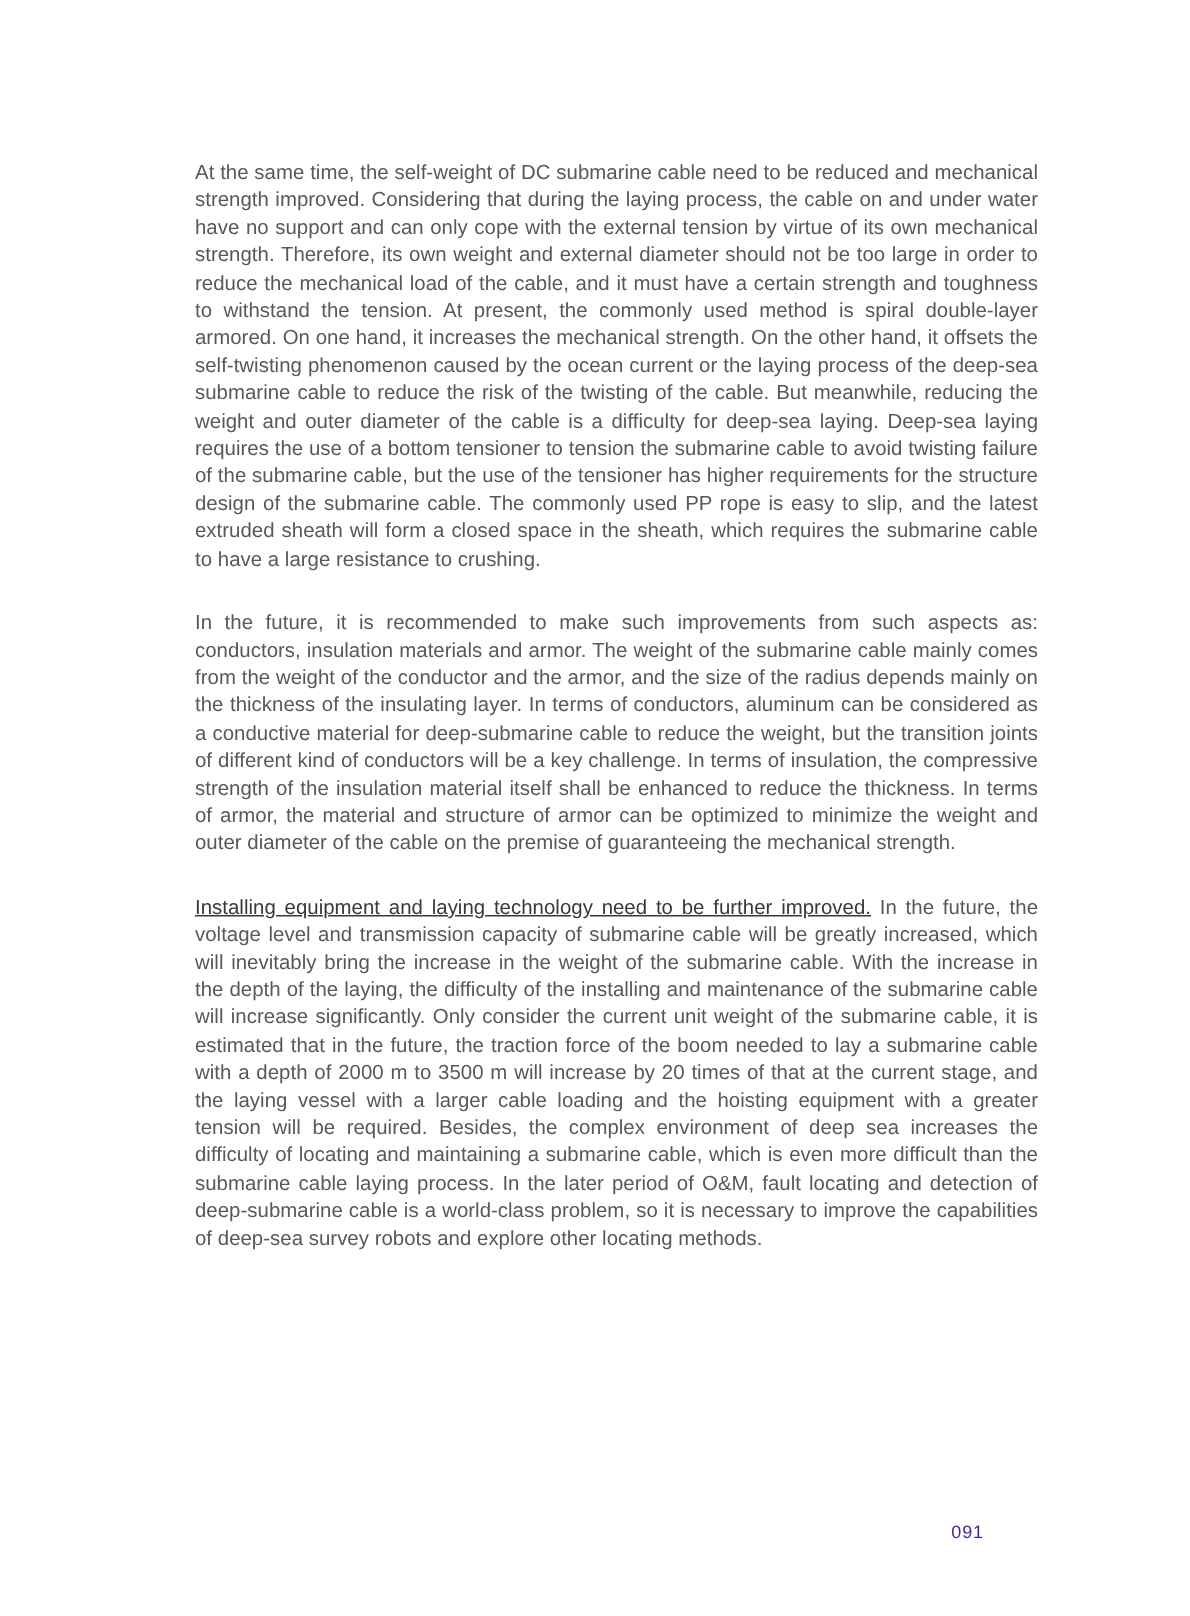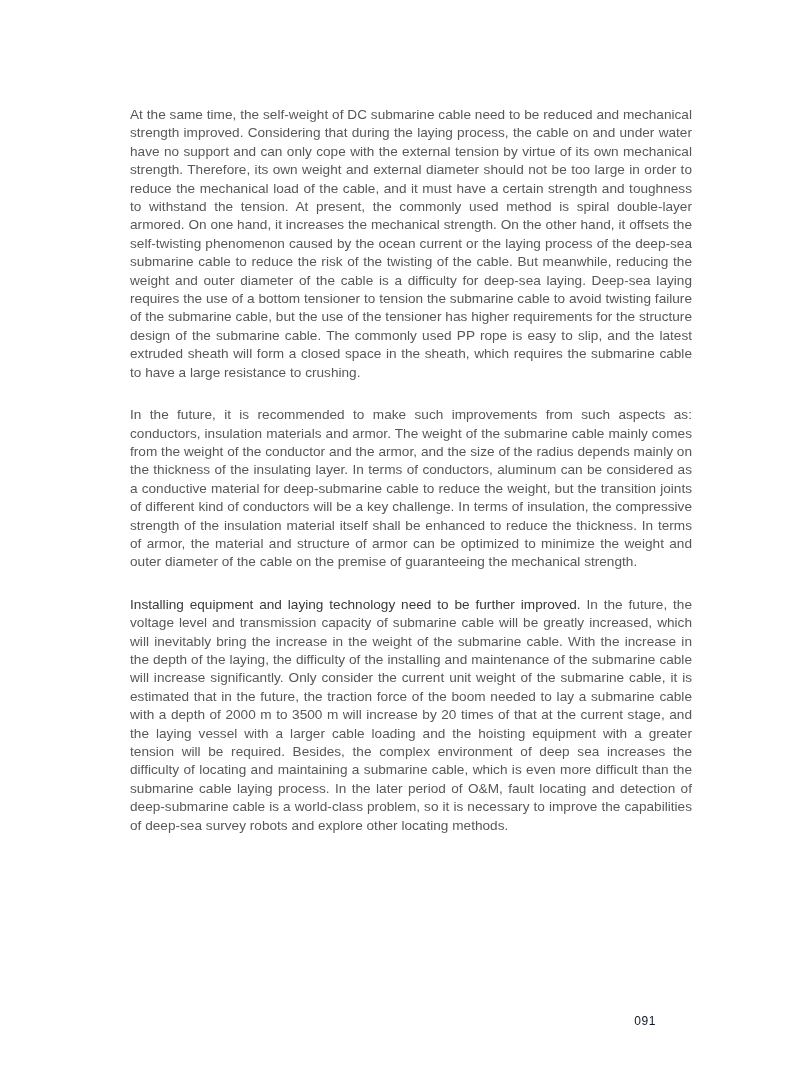--- a/index.html
+++ b/index.html
@@ -28,29 +28,30 @@
   }
   .text-block p {
     margin: 0;
   }
   .text-block p + p {
     margin-top: 24px;
   }
   .lead-sentence {
     color: #39393b;
     font-weight: 500;
+    text-decoration: underline;
   }
   .page-number {
     position: absolute;
     top: 1014px;
     right: 38px;
     font-size: 12px;
     line-height: 14px;
     letter-spacing: 0.6px;
-    color: #0f172a;
+    color: #4c1d95;
   }
 </style>
 </head>
 <body>
 
 <div class="page">
 
   <main class="text-block">
 
     <p class="para">At the same time, the self-weight of DC submarine cable need to be reduced and mechanical strength improved. Considering that during the laying process, the cable on and under water have no support and can only cope with the external tension by virtue of its own mechanical strength. Therefore, its own weight and external diameter should not be too large in order to reduce the mechanical load of the cable, and it must have a certain strength and toughness to withstand the tension. At present, the commonly used method is spiral double-layer armored. On one hand, it increases the mechanical strength. On the other hand, it offsets the self-twisting phenomenon caused by the ocean current or the laying process of the deep-sea submarine cable to reduce the risk of the twisting of the cable. But meanwhile, reducing the weight and outer diameter of the cable is a difficulty for deep-sea laying. Deep-sea laying requires the use of a bottom tensioner to tension the submarine cable to avoid twisting failure of the submarine cable, but the use of the tensioner has higher requirements for the structure design of the submarine cable. The commonly used PP rope is easy to slip, and the latest extruded sheath will form a closed space in the sheath, which requires the submarine cable to have a large resistance to crushing.</p>

